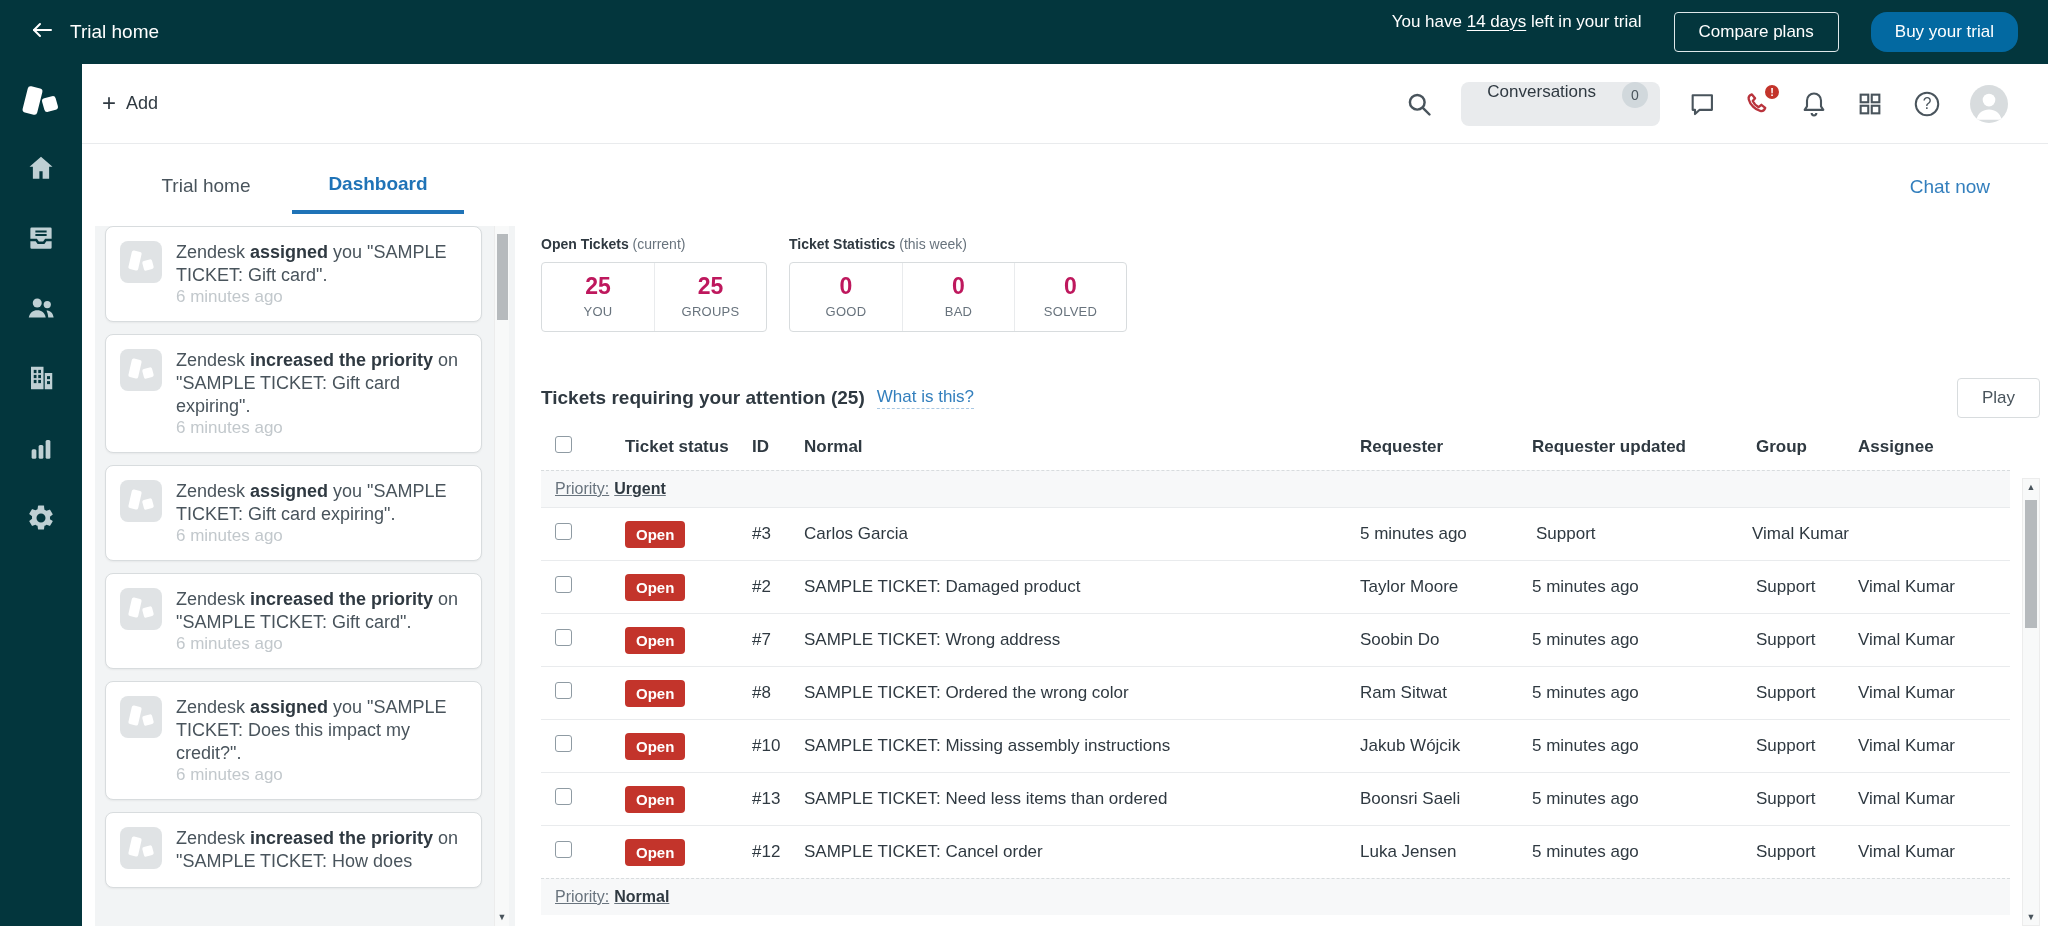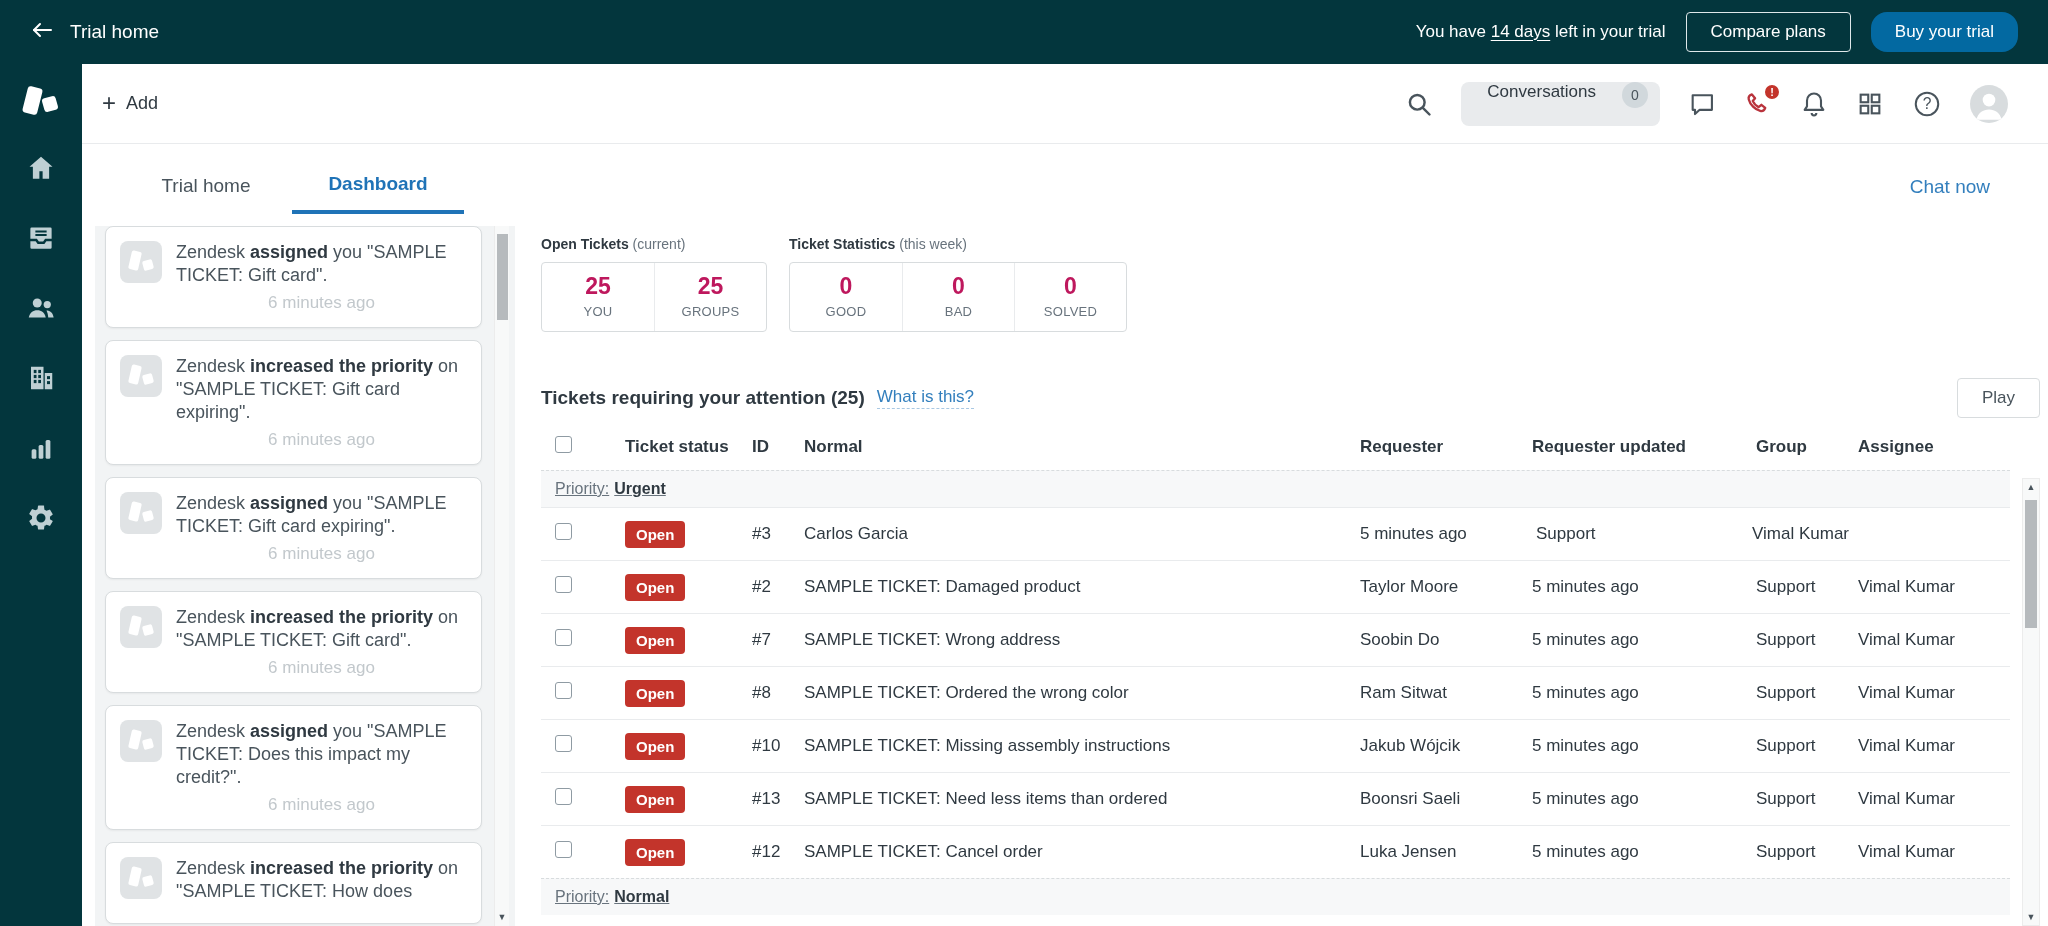--- a/index.html
+++ b/index.html
@@ -4,21 +4,21 @@
 <style>
   * { margin:0; padding:0; box-sizing:border-box; }
   body {
     width:2048px; height:926px; overflow:hidden;
     font-family:"Liberation Sans", sans-serif;
     color:#2f3941; background:#fff;
   }
   
   .trial-bar { height:64px; background:#03363d; display:flex; align-items:center; padding:0 30px; color:#fff; }
   .back-btn { display:flex; align-items:center; gap:16px; font-size:19px; font-weight:500; cursor:pointer; }
-  .trial-right { margin-left:auto; display:flex; align-items:center; gap:20px; font-size:17px; }
+  .trial-right { margin-left:auto; display:flex; align-items:flex-start; gap:32px; font-size:17px; }
   .u { text-decoration:underline; text-underline-offset:3px; }
   .btn-outline { border:1px solid #dfe8ea; border-radius:4px; padding:9px 24px; font-size:17px; color:#fff; background:transparent; cursor:pointer; }
   .btn-primary { background:#0369a1; border:none; border-radius:16px; padding:10px 24px; font-size:17px; color:#fff; font-weight:500; cursor:pointer; }
   
   .app { display:flex; height:862px; }
   .sidebar { width:82px; background:#03363d; flex-shrink:0; display:flex; flex-direction:column; align-items:center; }
   .logo { width:40px; height:40px; margin-top:18px; position:relative; }
   .logo .p1 { position:absolute; left:4px; top:5px; width:15px; height:27px; background:#fff; border-radius:3px; transform:rotate(14deg); }
   .logo .p2 { position:absolute; left:22px; top:15px; width:14px; height:14px; background:#fff; border-radius:3px; transform:rotate(-16deg); }
   .nav { margin-top:32px; display:flex; flex-direction:column; gap:38px; align-items:center; }
@@ -43,21 +43,21 @@
   .chat-now { position:absolute; top:32px; right:58px; font-size:19px; color:#337fbd; cursor:pointer; }
   
   .updates-panel { position:absolute; left:13px; top:82px; bottom:0; width:420px; background:#f2f4f5; overflow:hidden; }
   .updates-title { font-size:19px; font-weight:700; margin:10px 0 12px 12px; color:#2f3941; }
   .card { margin:0 33px 12px 10px; background:#fff; border:1px solid #d8dcde; border-radius:8px; padding:14px; display:flex; gap:14px; box-shadow:0 1px 2px rgba(0,0,0,.05); cursor:pointer; }
   .card-avatar { width:42px; height:42px; border-radius:8px; background:#e0e3e5; position:relative; flex-shrink:0; }
   .card-avatar .p1 { position:absolute; left:10px; top:10px; width:10px; height:19px; background:#fff; border-radius:2px; transform:rotate(13deg); }
   .card-avatar .p2 { position:absolute; left:23px; top:19px; width:10px; height:10px; background:#fff; border-radius:2px; transform:rotate(-15deg); }
   .card-text { font-size:18px; line-height:1.28; color:#49545c; }
   .card-text b { color:#2f3941; }
-  .card-time { margin-top:6px; font-size:17px; color:#c2c8cc;text-align:center; }
+  .card-time { font-size:17px; color:#c2c8cc; }
   .panel-scrollbar { position:absolute; right:6px; top:0; bottom:0; width:15px; background:#f8f9f9; border-left:1px solid #ececec; display:flex; flex-direction:column; align-items:center; }
   .sb-thumb { margin-top:8px; width:11px; height:86px; background:#b6babd; cursor:pointer; }
   .sb-up, .sb-down { font-size:9px; color:#49545c; cursor:pointer; }
   .panel-scrollbar .sb-down { margin-top:auto; margin-bottom:4px; }
   
   .stats-row { position:absolute; left:459px; top:92px; display:flex; gap:22px; }
   .stat-title { font-size:14px; margin-bottom:10px; }
   .stat-title b { color:#2f3941; }
   .stat-sub { color:#68737d; }
   .stat-box { display:flex; background:#fff; border:1px solid #d8dcde; border-radius:4px; }

